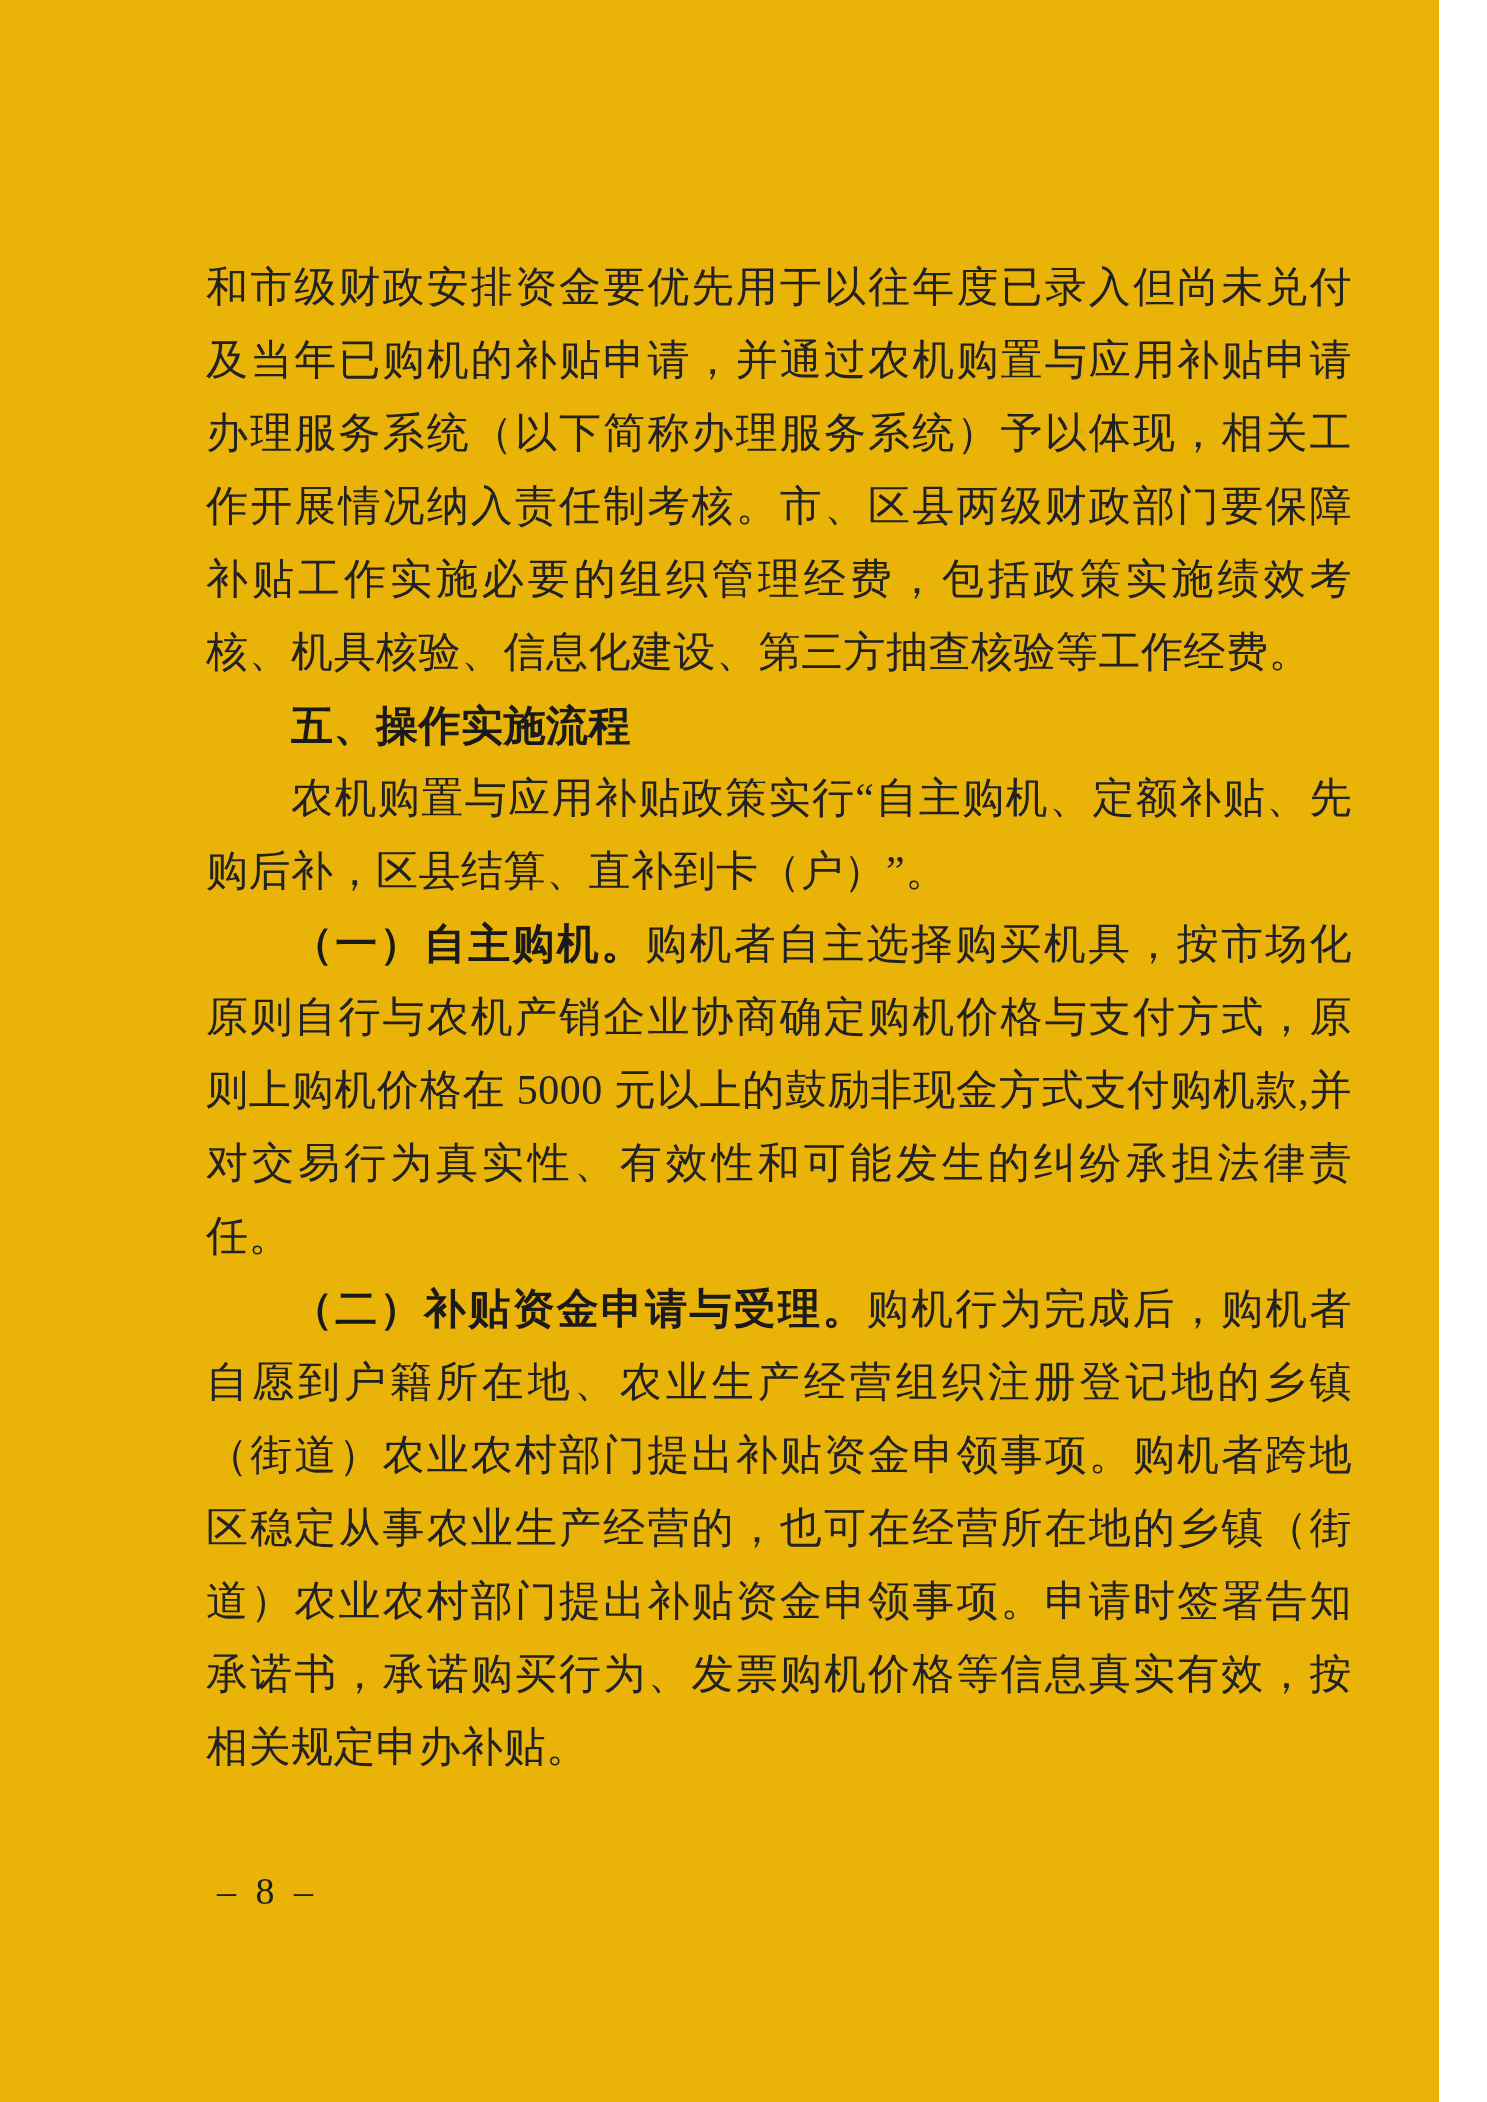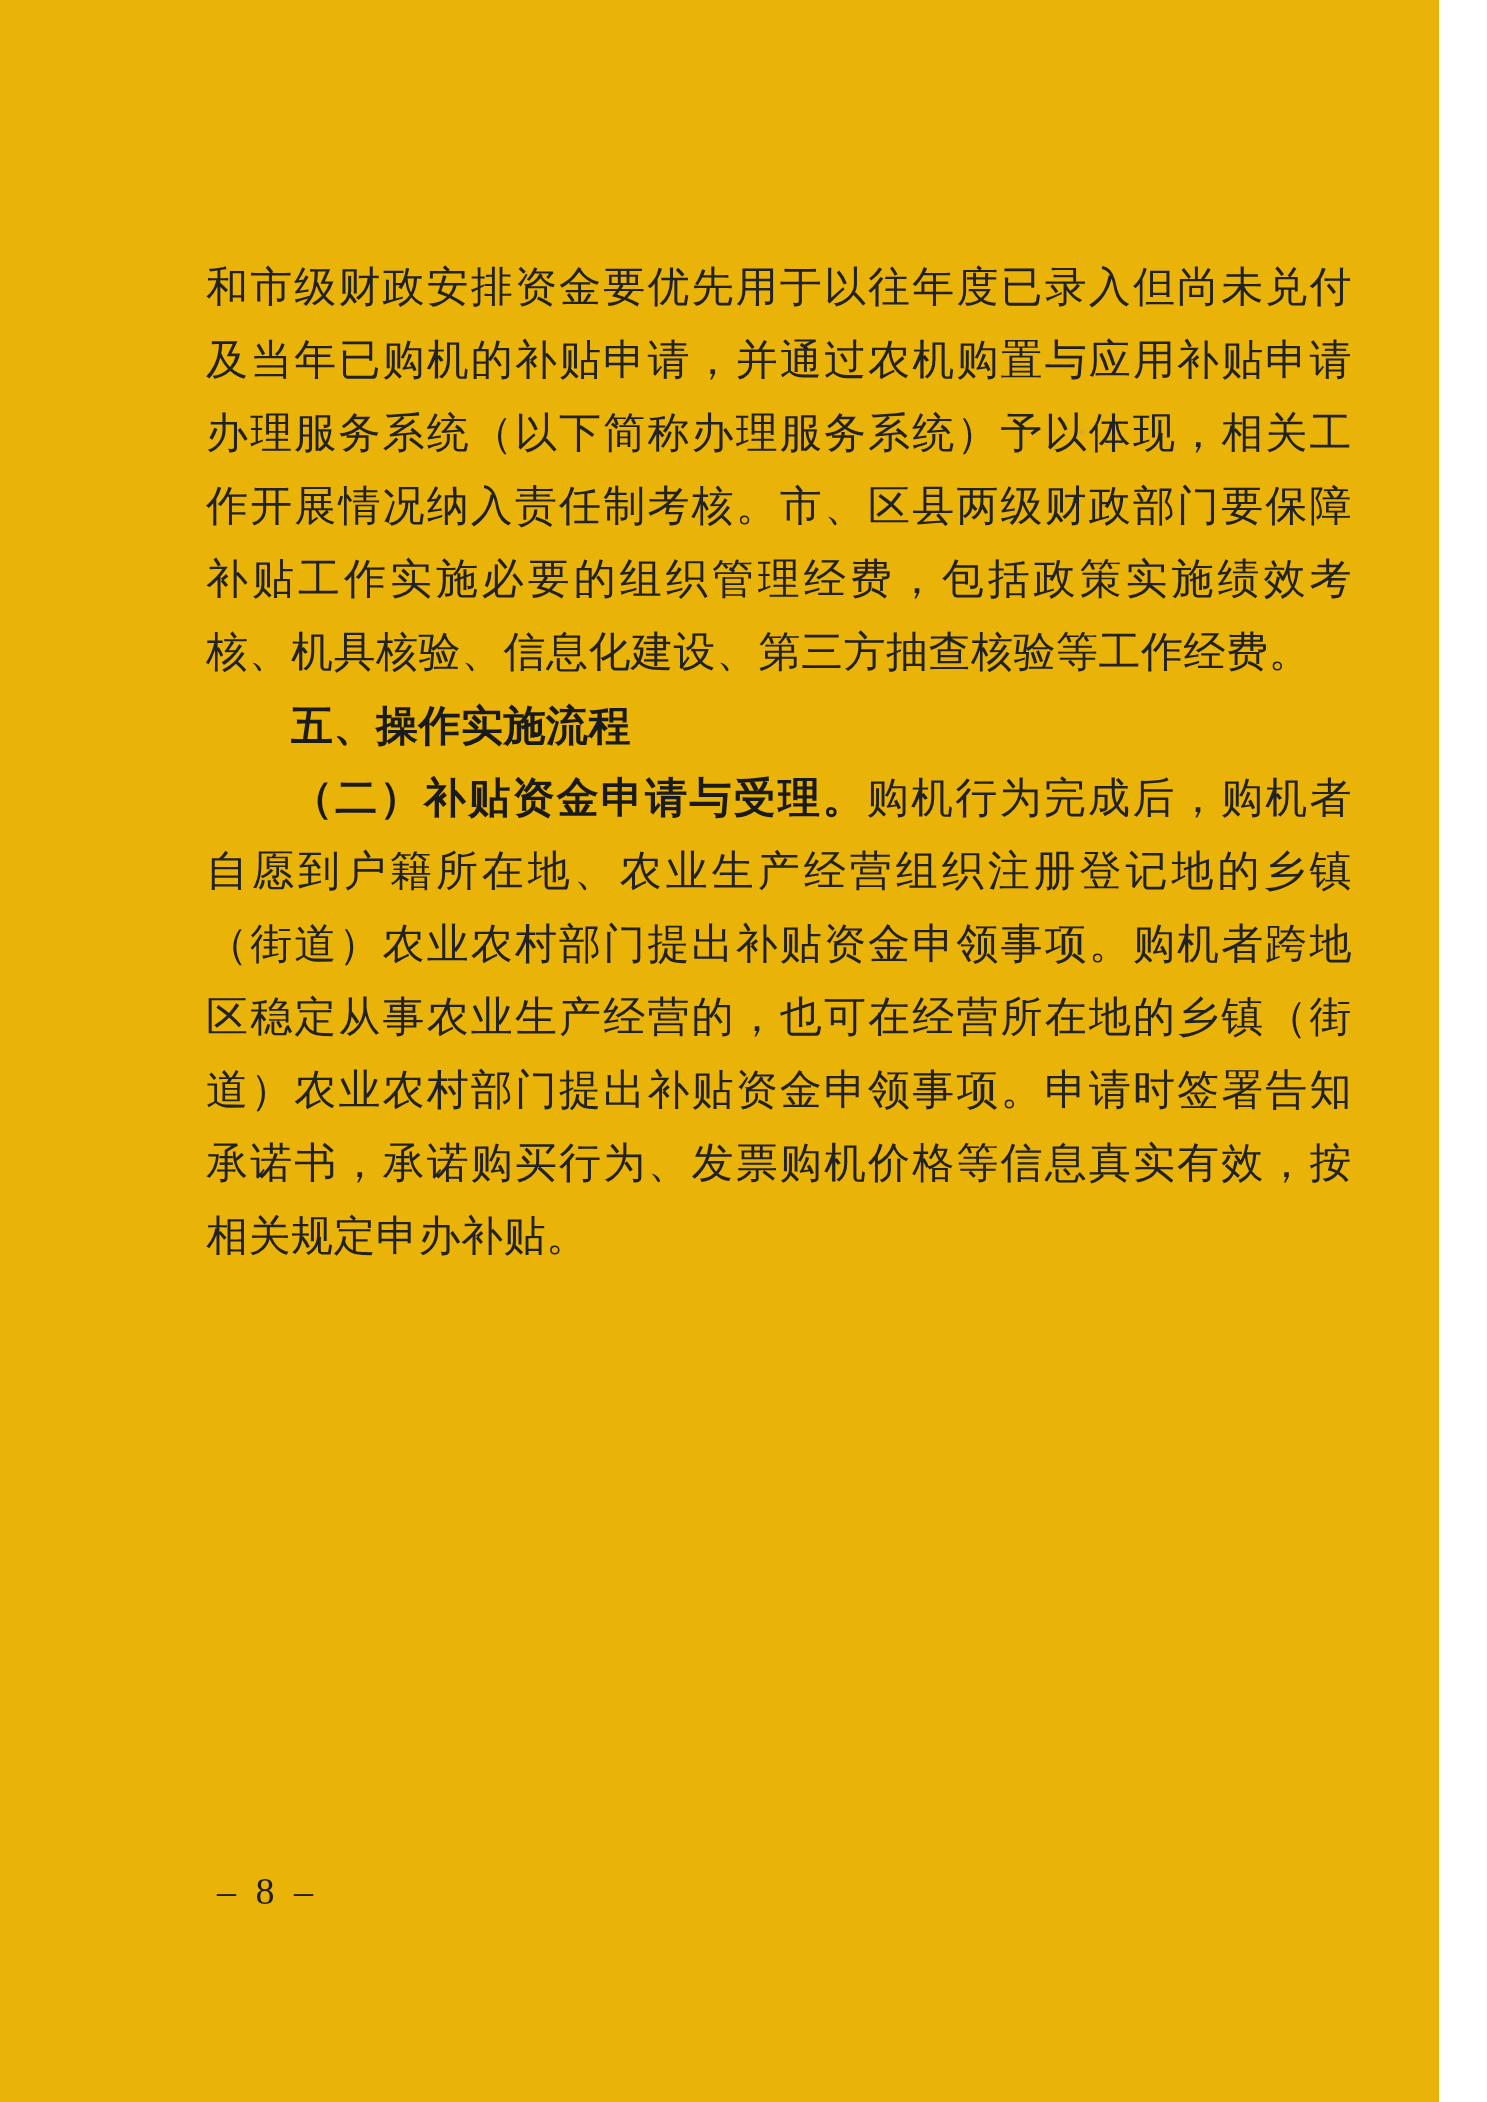--- a/index.html
+++ b/index.html
@@ -77,21 +77,23 @@
 <body>
 
 <div class="page">
 
   <div class="content">
 
     <p class="para no-indent">和市级财政安排资金要优先用于以往年度已录入但尚未兑付及当年已购机的补贴申请，并通过农机购置与应用补贴申请办理服务系统（以下简称办理服务系统）予以体现，相关工作开展情况纳入责任制考核。市、区县两级财政部门要保障补贴工作实施必要的组织管理经费，包括政策实施绩效考核、机具核验、信息化建设、第三方抽查核验等工作经费。</p>
 
     <p class="para heading">五、操作实施流程</p>
 
+    <p class="para">农机购置与应用补贴政策实行“自主购机、定额补贴、先购后补，区县结算、直补到卡（户）”。</p>
 
+    <p class="para"><span class="lead">（一）自主购机。</span><span>购机者自主选择购买机具，按市场化原则自行与农机产销企业协商确定购机价格与支付方式，原则上购机价格在 5000 元以上的鼓励非现金方式支付购机款,并对交易行为真实性、有效性和可能发生的纠纷承担法律责任。</span></p>
 
     <p class="para"><span class="lead">（二）补贴资金申请与受理。</span><span>购机行为完成后，购机者自愿到户籍所在地、农业生产经营组织注册登记地的乡镇（街道）农业农村部门提出补贴资金申领事项。购机者跨地区稳定从事农业生产经营的，也可在经营所在地的乡镇（街道）农业农村部门提出补贴资金申领事项。申请时签署告知承诺书，承诺购买行为、发票购机价格等信息真实有效，按相关规定申办补贴。</span></p>
 
 
   </div>
 
   <div class="speck speck-1"></div>
   <div class="speck speck-2"></div>
 
   <div class="footer">– 8 –</div>

